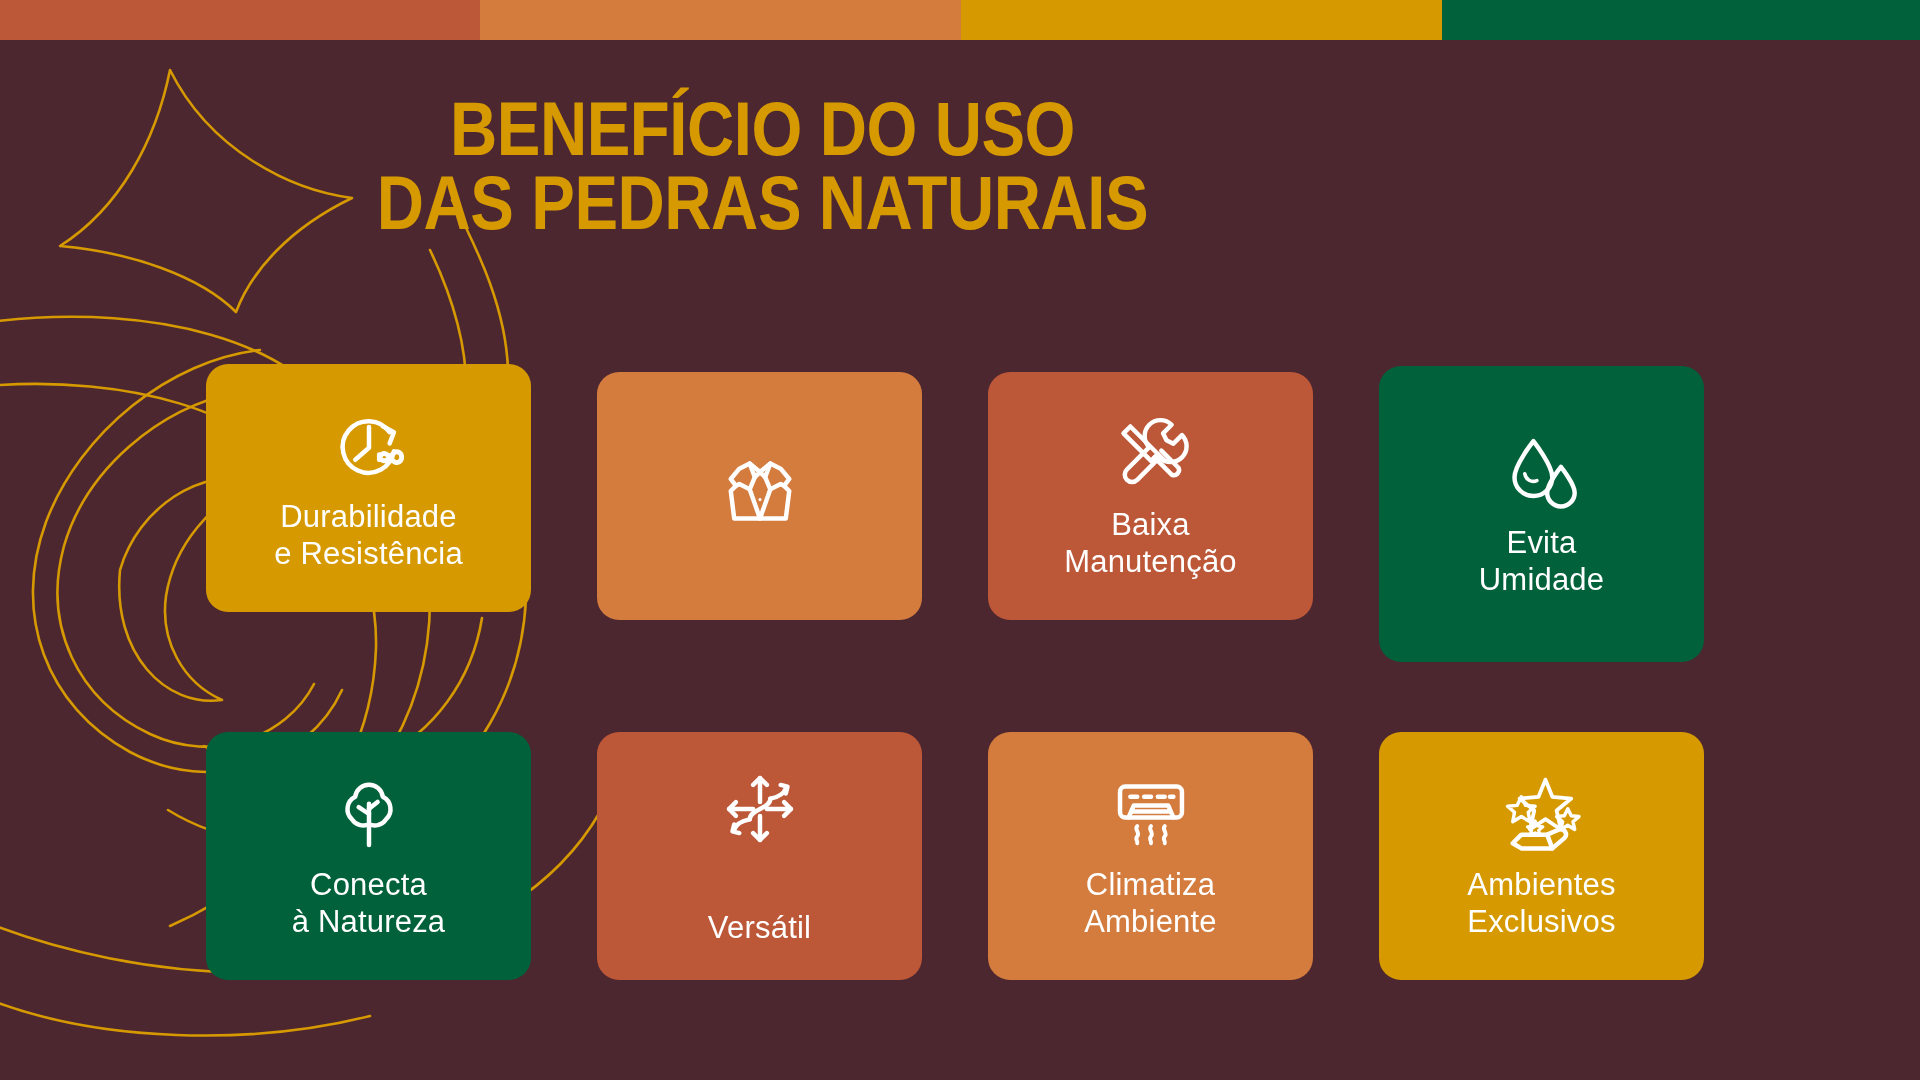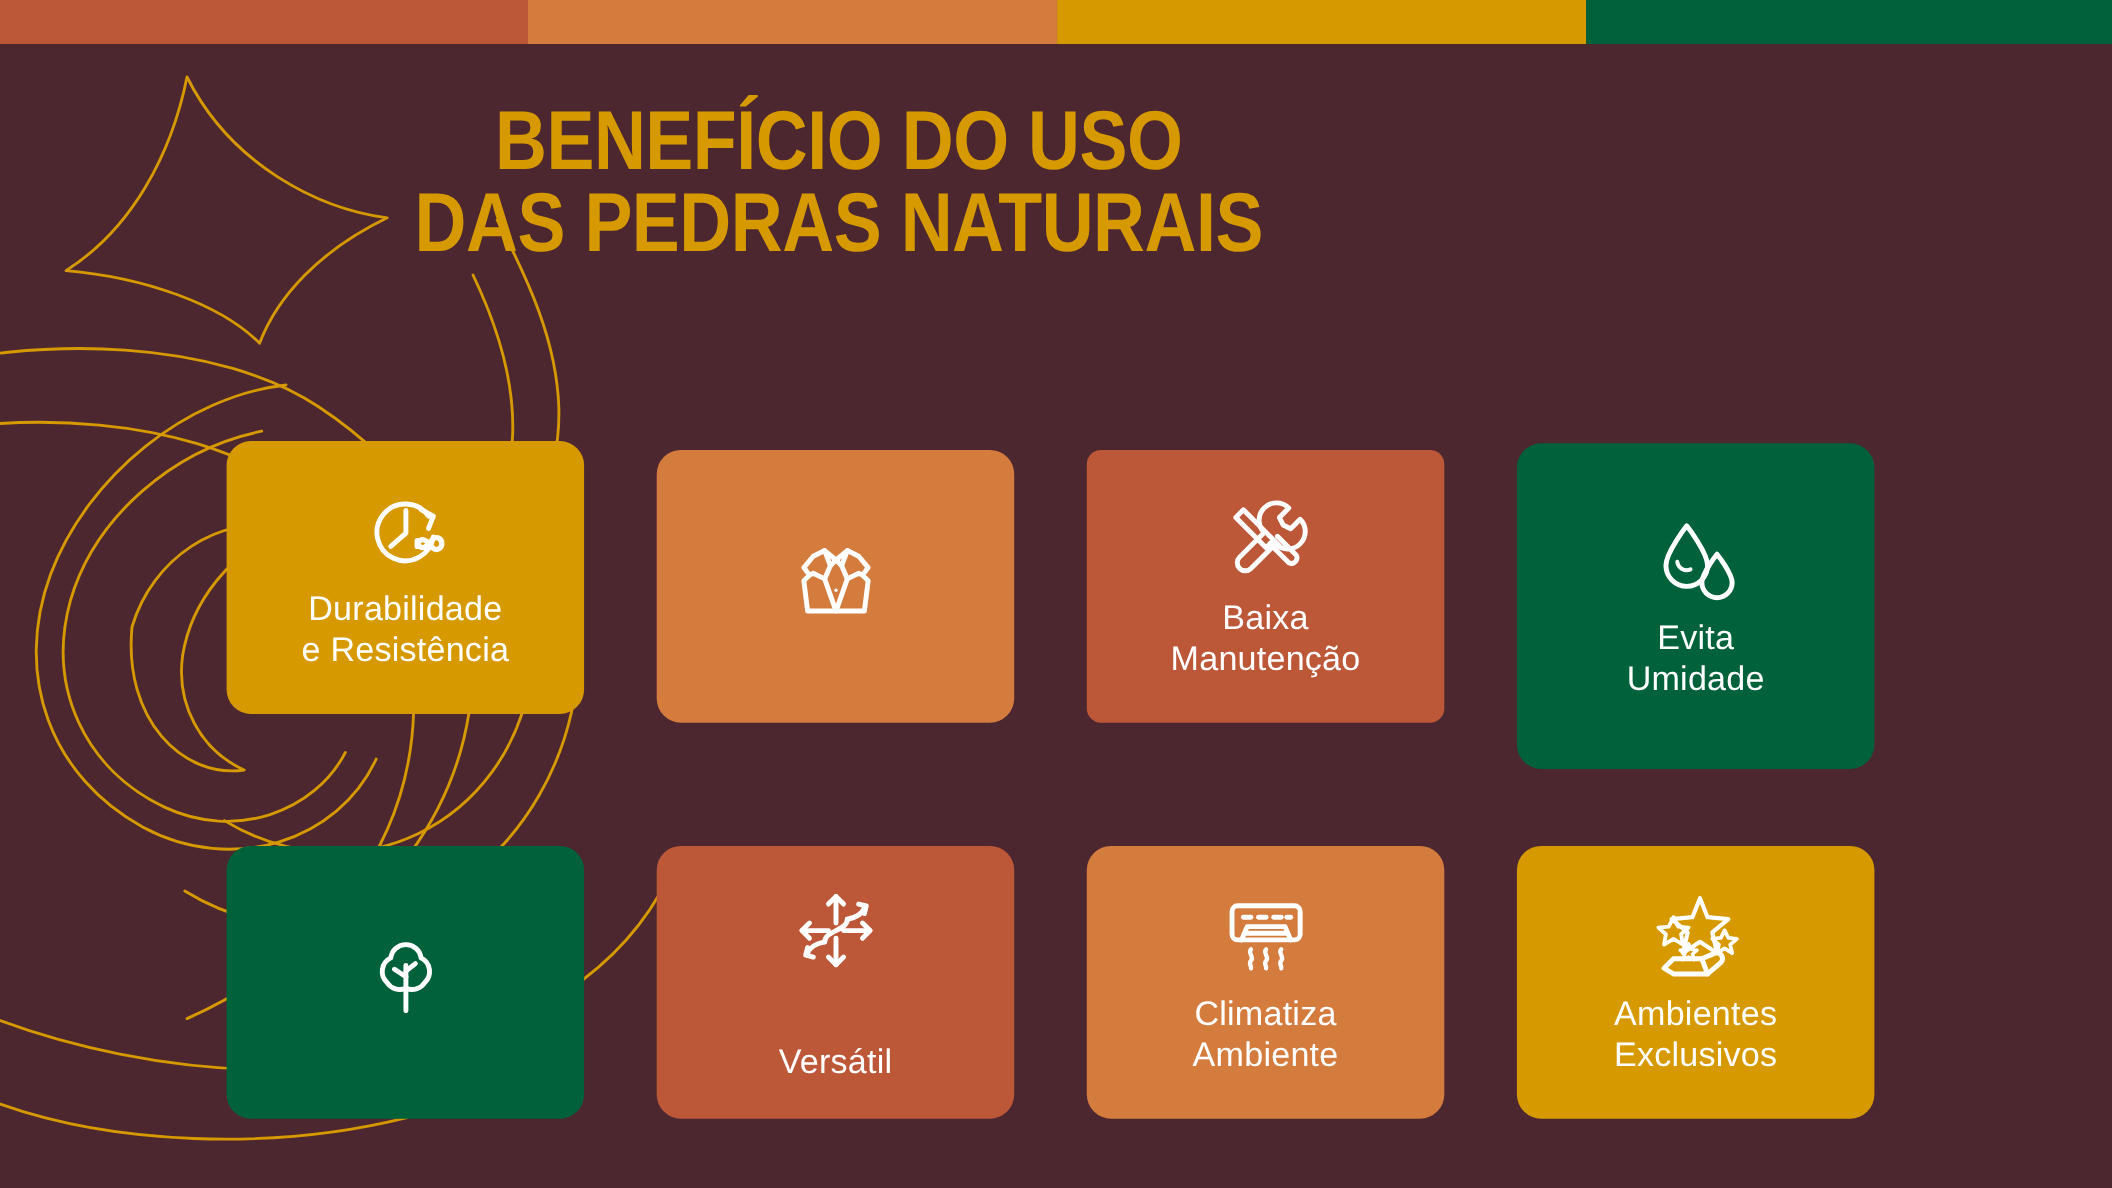--- a/index.html
+++ b/index.html
@@ -60,21 +60,21 @@
     letter-spacing: -0.5px;
     color: #D69A00;
     transform: scaleX(0.86);
     transform-origin: center;
     white-space: nowrap;
   }
 
   
   .grid {
     position: absolute;
-    top: 401px;
+    top: 364px;
     left: 206px;
     width: 1520px;
     z-index: 2;
   }
   .row {
     display: flex;
     gap: 0;
     margin-bottom: 70px;
   }
   .row:last-child { margin-bottom: 0; }
@@ -89,21 +89,21 @@
     align-items: center;
     justify-content: center;
     text-align: center;
     position: relative;
   }
   .card:last-child { margin-right: 0; }
 
   
   .row-1 .card-1 { height: 248px; }
   .row-1 .card-2 { height: 248px; margin-top: 8px; }
-  .row-1 .card-3 { height: 248px; margin-top: 8px; border-radius: 13px; }
+  .row-1 .card-3 { height: 248px; margin-top: 8px; }
   .row-1 .card-4 { height: 296px; margin-top: 2px; }
 
   .card-icon {
     width: 86px;
     height: 86px;
     display: flex;
     align-items: center;
     justify-content: center;
     margin-bottom: 10px;
   }
@@ -243,20 +243,22 @@
       <div class="card-icon">
         <svg viewBox="0 0 100 100">
           <path d="M50 16 A16 16 0 0 1 66 30 A16 16 0 0 1 70 56
                    A16 16 0 0 1 50 62 A16 16 0 0 1 30 56
                    A16 16 0 0 1 34 30 A16 16 0 0 1 50 16 Z"></path>
           <path d="M50 38 L50 86"></path>
           <path d="M50 50 L38 42"></path>
           <path d="M50 44 L60 36"></path>
         </svg>
       </div>
+      <div class="card-label">Conecta
+à Natureza</div>
     </div>
 
     <div class="card card-6" style="background: rgb(188, 87, 56); gap: 48px;">
       <div class="card-icon">
         <svg viewBox="0 0 100 100">
 
           <path d="M38 62 C38 50, 62 50, 62 38" stroke-width="5.2"></path>
 
           <path d="M50 42 L50 14"></path>
             <path d="M42 22 L50 14 L58 22"></path>

